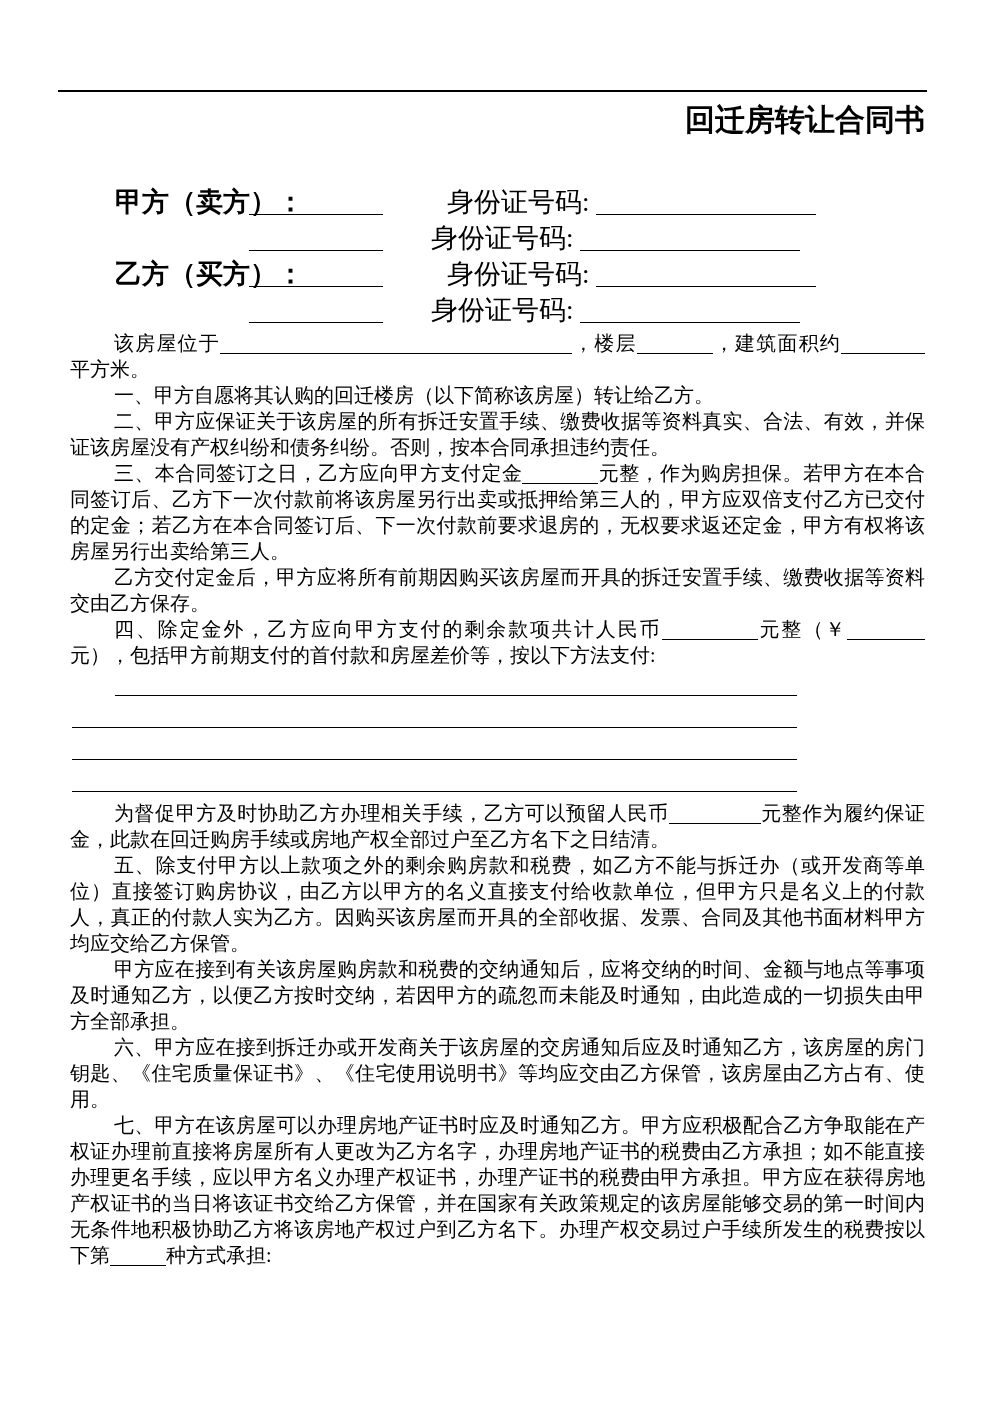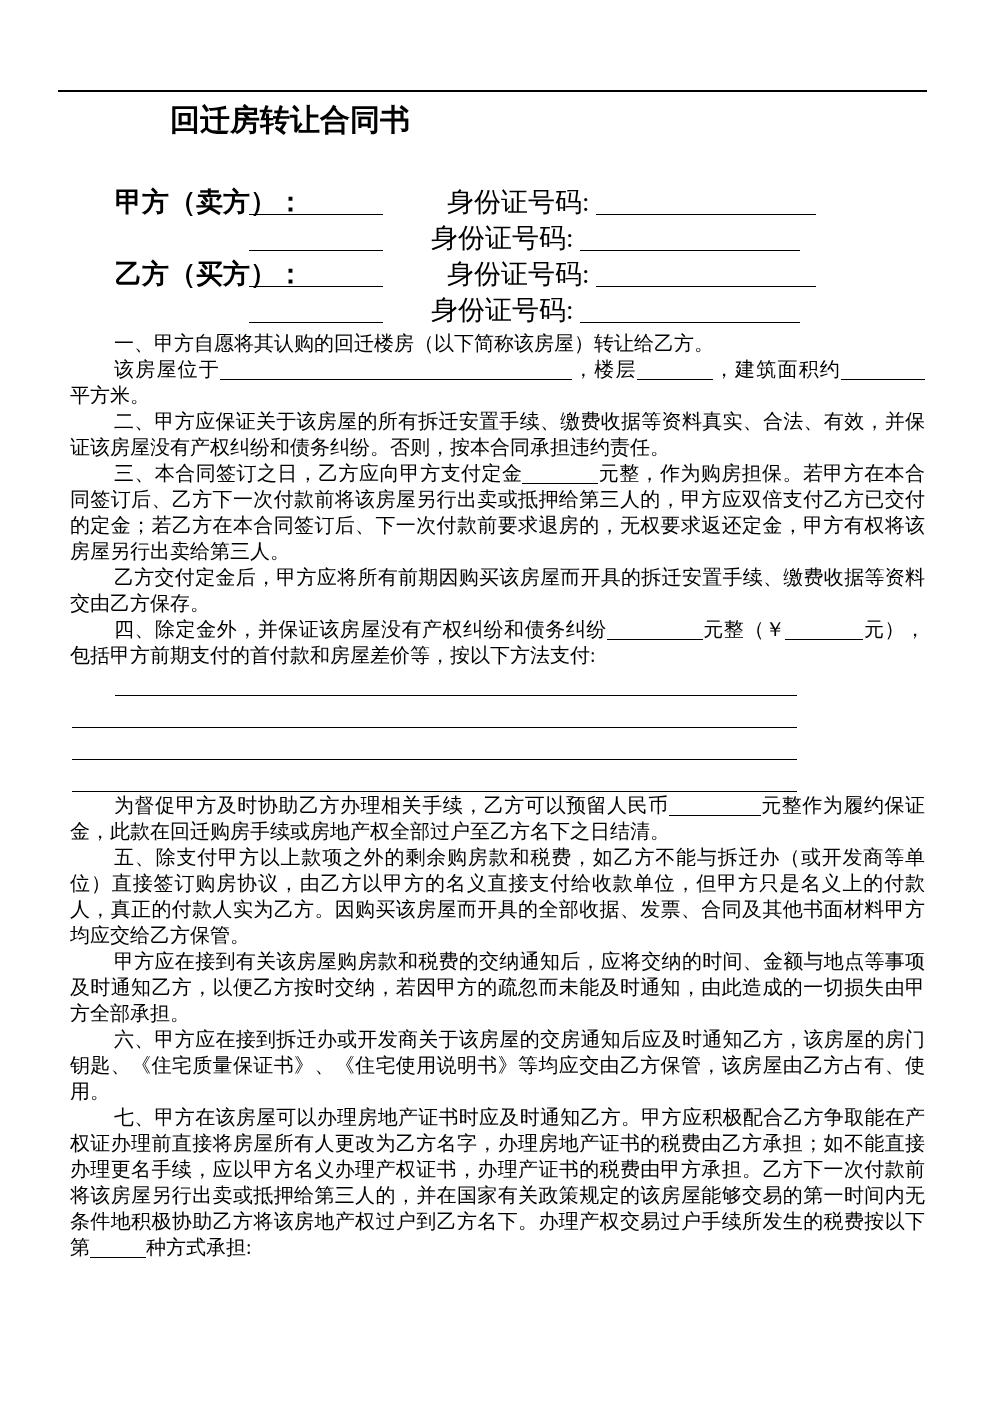--- a/index.html
+++ b/index.html
@@ -13,21 +13,21 @@
     overflow:hidden;
   }
   .header-rule {
     position:absolute; top:90px; left:58px; right:66px;
     border-top:2px solid #000;
   }
   .title {
     margin:0 68px 0 70px;
     padding-top:98px;
     padding-left:100px;
-    text-align:left;
+    text-align:right;
     font-size:30px;
     line-height:44px;
     font-weight:bold;
   }
   .party {
     margin:42px 68px 0 115px;
     font-size:27px;
   }
   .party-row { height:36px; line-height:36px; white-space:nowrap; }
   .plabel { display:inline-block; width:134px; font-weight:bold; }
@@ -63,21 +63,21 @@
     height:32px;
     margin-left:2px;
     width:725px;
   }
   .fill-line.first {
     margin-top:6px;
     height:22px;
     margin-left:45px;
     width:682px;
   }
-  .p-guarantee { }
+  .p-guarantee { margin-top:8px; }
   .p-notice { }
 </style>
 </head>
 <body>
 
 <div class="page">
   <div class="header-rule"></div>
 
   <div class="title">回迁房转让合同书</div>
 
@@ -91,41 +91,41 @@
     <div class="party-row">
       <span class="plabel">乙方（买方）：</span><span class="iblank name-blank"></span><span class="gap1"></span><span>身份证号码:</span> <span class="iblank id-blank"></span>
     </div>
     <div class="party-row">
       <span class="pspacer"></span><span class="iblank name-blank"></span><span class="gap2"></span><span>身份证号码:</span> <span class="iblank id-blank"></span>
     </div>
   </div>
 
   <div class="body">
 
+    <p><span>该房屋位于</span><span class="iblank b-loc1"></span><span>，楼层</span><span class="iblank b-floor"></span><span>，建筑面积约</span><span class="iblank b-area"></span><span>平方米。</span></p>
+
     <p><span>一、甲方自愿将其认购的回迁楼房（以下简称该房屋）转让给乙方。</span></p>
-
-    <p><span>该房屋位于</span><span class="iblank b-loc1"></span><span>，楼层</span><span class="iblank b-floor"></span><span>，建筑面积约</span><span class="iblank b-area"></span><span>平方米。</span></p>
 
     <p><span>二、甲方应保证关于该房屋的所有拆迁安置手续、缴费收据等资料真实、合法、有效，并保证该房屋没有产权纠纷和债务纠纷。否则，按本合同承担违约责任。</span></p>
 
     <p><span>三、本合同签订之日，乙方应向甲方支付定金</span><span class="iblank b-deposit"></span><span>元整，作为购房担保。若甲方在本合同签订后、乙方下一次付款前将该房屋另行出卖或抵押给第三人的，甲方应双倍支付乙方已交付的定金；若乙方在本合同签订后、下一次付款前要求退房的，无权要求返还定金，甲方有权将该房屋另行出卖给第三人。</span></p>
 
     <p><span>乙方交付定金后，甲方应将所有前期因购买该房屋而开具的拆迁安置手续、缴费收据等资料交由乙方保存。</span></p>
 
-    <p><span>四、除定金外，并保证该房屋没有产权纠纷和债务纠纷</span><span class="iblank b-total-cn"></span><span>元整（￥</span><span class="iblank b-total-num"></span><span>元），包括甲方前期支付的首付款和房屋差价等，按以下方法支付:</span></p>
+    <p><span>四、除定金外，乙方应向甲方支付的剩余款项共计人民币</span><span class="iblank b-total-cn"></span><span>元整（￥</span><span class="iblank b-total-num"></span><span>元），包括甲方前期支付的首付款和房屋差价等，按以下方法支付:</span></p>
 
     <div class="fill-line first"></div>
     <div class="fill-line"></div>
     <div class="fill-line"></div>
     <div class="fill-line"></div>
 
     <p class="p-guarantee"><span>为督促甲方及时协助乙方办理相关手续，乙方可以预留人民币</span><span class="iblank b-guarantee"></span><span>元整作为履约保证金，此款在回迁购房手续或房地产权全部过户至乙方名下之日结清。</span></p>
 
 
     <p><span>五、除支付甲方以上款项之外的剩余购房款和税费，如乙方不能与拆迁办（或开发商等单位）直接签订购房协议，由乙方以甲方的名义直接支付给收款单位，但甲方只是名义上的付款人，真正的付款人实为乙方。因购买该房屋而开具的全部收据、发票、合同及其他书面材料甲方均应交给乙方保管。</span></p>
 
     <p class="p-notice"><span>甲方应在接到有关该房屋购房款和税费的交纳通知后，应将交纳的时间、金额与地点等事项及时通知乙方，以便乙方按时交纳，若因甲方的疏忽而未能及时通知，由此造成的一切损失由甲方全部承担。</span></p>
 
     <p><span>六、甲方应在接到拆迁办或开发商关于该房屋的交房通知后应及时通知乙方，该房屋的房门钥匙、《住宅质量保证书》、《住宅使用说明书》等均应交由乙方保管，该房屋由乙方占有、使用。</span></p>
 
-    <p><span>七、甲方在该房屋可以办理房地产证书时应及时通知乙方。甲方应积极配合乙方争取能在产权证办理前直接将房屋所有人更改为乙方名字，办理房地产证书的税费由乙方承担；如不能直接办理更名手续，应以甲方名义办理产权证书，办理产证书的税费由甲方承担。乙方下一次付款前将该房屋另行出卖或抵押给第三人的，并在国家有关政策规定的该房屋能够交易的第一时间内无条件地积极协助乙方将该房地产权过户到乙方名下。办理产权交易过户手续所发生的税费按以下第</span><span class="iblank b-method"></span><span>种方式承担:</span></p>
+    <p><span>七、甲方在该房屋可以办理房地产证书时应及时通知乙方。甲方应积极配合乙方争取能在产权证办理前直接将房屋所有人更改为乙方名字，办理房地产证书的税费由乙方承担；如不能直接办理更名手续，应以甲方名义办理产权证书，办理产证书的税费由甲方承担。甲方应在获得房地产权证书的当日将该证书交给乙方保管，并在国家有关政策规定的该房屋能够交易的第一时间内无条件地积极协助乙方将该房地产权过户到乙方名下。办理产权交易过户手续所发生的税费按以下第</span><span class="iblank b-method"></span><span>种方式承担:</span></p>
   </div>
 </div>
 
 </body></html>

